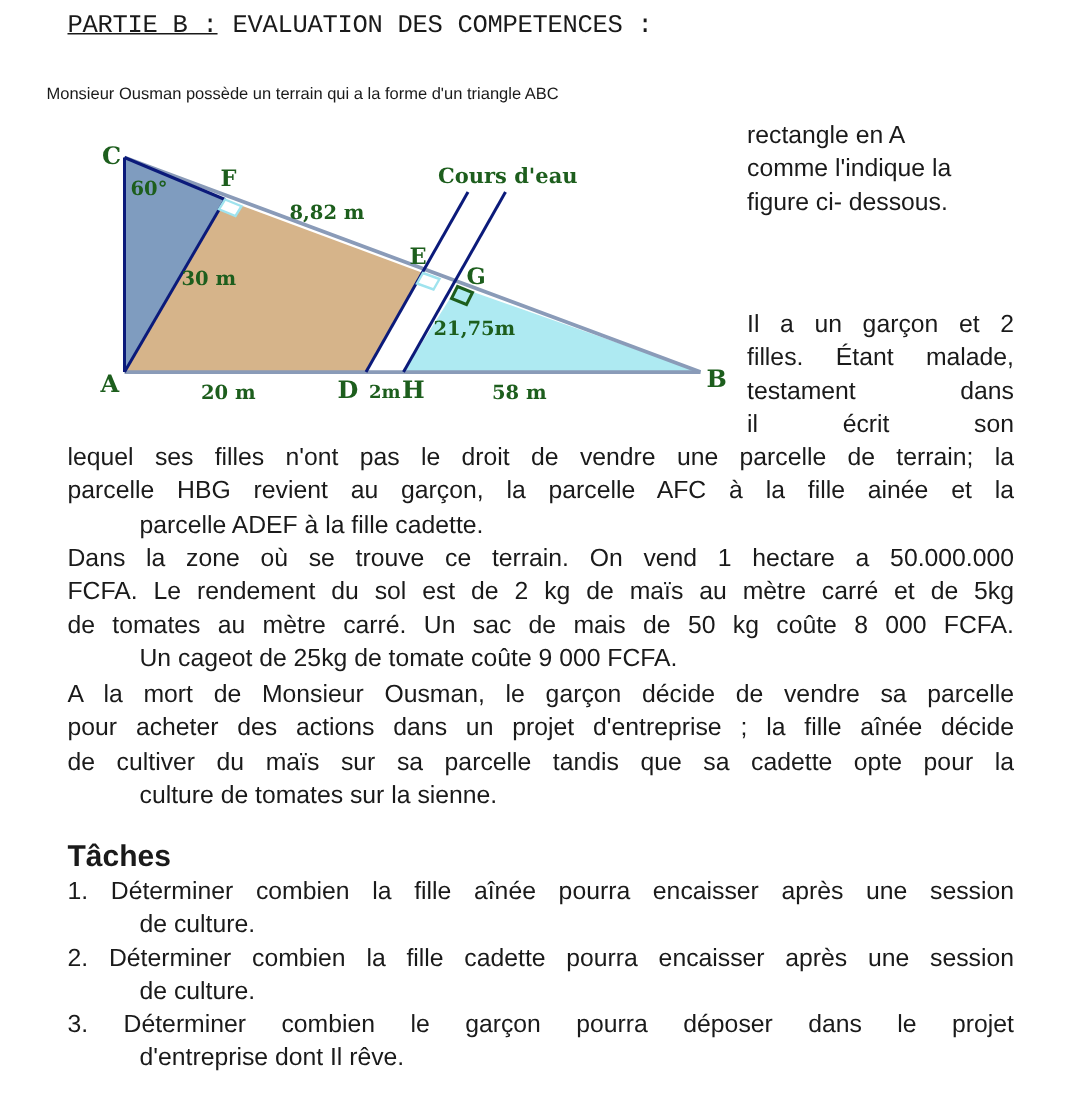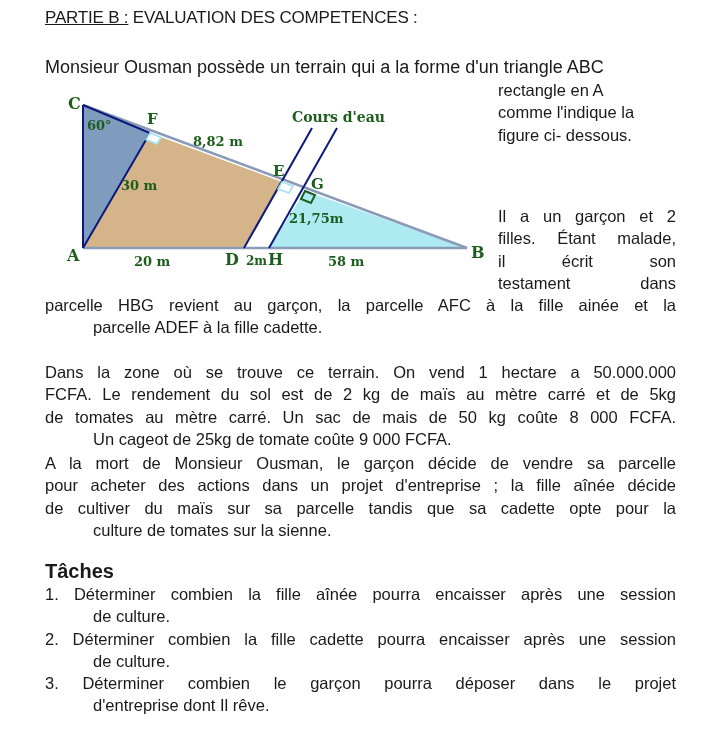--- a/index.html
+++ b/index.html
@@ -3,26 +3,26 @@
   <meta charset="utf-8">
   <style>
     html, body { margin: 0; padding: 0; background: #ffffff; }
     body {
       width: 720px; height: 738px; position: relative; overflow: hidden;
       font-family: "Liberation Sans", "DejaVu Sans", sans-serif;
       color: #1a1a1a;
     }
     .title {
       position: absolute; left: 45px; top: 8px;
-      font-size: 17px; letter-spacing: -0.2px;
+      font-size: 17px; letter-spacing: -0.2px; font-family: Liberation Mono, monospace;
     }
     .title .u { text-decoration: underline; }
     .intro-line {
-      position: absolute; left: 45px; top: 57px;
-      font-size: 18px; white-space: nowrap;
+      position: absolute; left: 31px; top: 57px;
+      font-size: 11px; white-space: nowrap;
     }
     .side-col {
       position: absolute; left: 498px; width: 178px;
       font-size: 16.5px; line-height: 22.3px;
     }
     .side-col.top { top: 79px; }
     .side-col.bottom { top: 205px; text-align: justify; text-align-last: justify; }
     .side-col .line { display: block; }
     .side-col.bottom .line { text-align: justify; text-align-last: justify; }
     .body-text {
@@ -94,25 +94,26 @@
 
 <div class="side-col top">
   <span class="line">rectangle en A</span>
   <span class="line">comme l'indique la</span>
   <span class="line">figure ci- dessous.</span>
 </div>
 
 <div class="side-col bottom">
   <span class="line">Il a un garçon et 2</span>
   <span class="line">filles. Étant malade,</span>
+  <span class="line">testament dans</span>
   <span class="line">il écrit son</span>
-  <span class="line">testament dans</span>
 </div>
 
 <div class="body-text" id="para1">
+  <span class="jl">lequel ses filles n'ont pas le droit de vendre une parcelle de terrain; la</span>
   <span class="jl">parcelle HBG revient au garçon, la parcelle AFC à la fille ainée et la</span>
   <span class="ll">parcelle ADEF à la fille cadette.</span>
 </div>
 
 <div class="body-text" id="para2">
   <span class="jl">Dans la zone où se trouve ce terrain. On vend 1 hectare a 50.000.000</span>
   <span class="jl">FCFA. Le rendement du sol est de 2 kg de maïs au mètre carré et de 5kg</span>
   <span class="jl">de tomates au mètre carré. Un sac de mais de 50 kg coûte 8 000 FCFA.</span>
   <span class="ll">Un cageot de 25kg de tomate coûte 9 000 FCFA.</span>
 </div>

